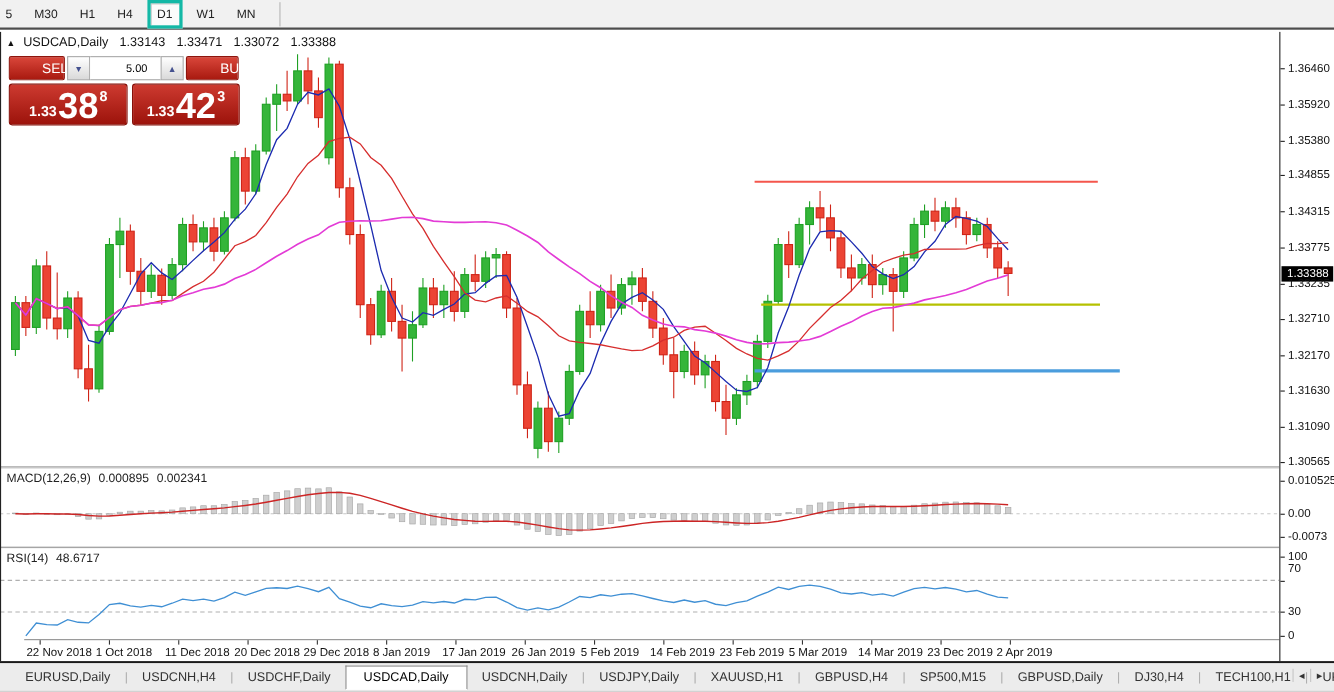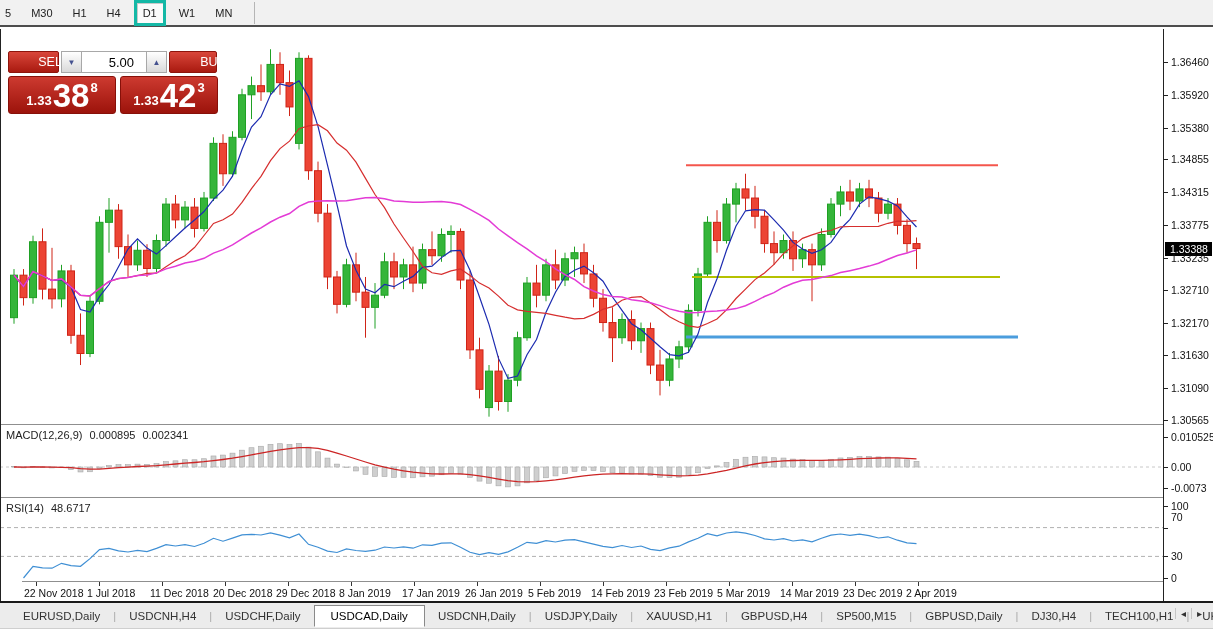--- a/index.html
+++ b/index.html
@@ -36,21 +36,21 @@
   .btn-red{background:linear-gradient(#d9463a,#a91a10);border:1px solid #8e140c;color:#fff;
            font-size:12.5px;display:flex;align-items:center;justify-content:center;border-radius:2px;box-sizing:border-box;padding-left:40px;}
   #sell-btn{width:51px;}
   #buy-btn{width:48px;}
   .spin-btn{width:21px;background:linear-gradient(#ffffff,#d9d9d9);border:1px solid #a8a8a8;
             display:flex;align-items:center;justify-content:center;font-size:8px;color:#44518f;box-sizing:border-box;}
   #vol-down{margin-left:2px;}
   #vol-up{margin-right:2px;}
   #vol-down::before{content:"▼";}
   #vol-up::before{content:"▲";}
-  #vol-input{width:64px;border:1px solid #a8a8a8;border-left:none;border-right:none;font-size:13px;
+  #vol-input{width:64px;border:1px solid #a8a8a8;border-left:none;border-right:none;font-size:10px;
              text-align:right;padding:0 12px 0 0;font-family:"Liberation Sans",sans-serif;box-sizing:border-box;}
   #price-boxes{display:flex;margin-top:3px;}
   .price-box{background:linear-gradient(#cd3a30,#9c130b);border:1px solid #871009;border-radius:3px;
              color:#fff;height:38px;display:flex;align-items:flex-end;justify-content:center;box-sizing:border-box;}
   #sell-box{width:108px;margin-right:4px;}
   #buy-box{width:98px;}
   .px-small{font-size:13px;font-weight:bold;margin-bottom:5px;}
   .px-big{font-size:33px;font-weight:bold;line-height:34px;margin:0 1px;}
   .px-sup{font-size:13px;font-weight:bold;align-self:flex-start;margin-top:3px;}
 
@@ -407,21 +407,21 @@
   <div class="pane-sep" style="top:468px"></div>
   <svg id="rsi-svg" width="1163" height="82">
       <line x1="0" y1="28.6" x2="1163" y2="28.6" stroke="#b0b0b0" stroke-width="1" stroke-dasharray="4,3"></line>
       <line x1="0" y1="57.400000000000006" x2="1163" y2="57.400000000000006" stroke="#b0b0b0" stroke-width="1" stroke-dasharray="4,3"></line>
       <polyline points="23.5,79.0 33.0,67.4 42.5,68.9 52.0,69.2 61.5,64.3 71.0,66.7 80.5,67.3 90.0,59.6 99.5,50.6 109.0,49.4 118.5,51.8 128.0,53.0 137.5,51.3 147.0,52.6 156.5,49.4 166.0,45.6 175.5,47.0 185.0,45.6 194.5,47.5 204.0,44.3 213.5,39.3 223.0,42.2 232.5,39.1 242.0,35.9 251.5,35.3 261.0,36.0 270.5,33.9 280.0,36.1 289.5,38.9 299.0,35.0 308.5,45.3 318.0,48.3 327.5,52.1 337.0,53.5 346.5,49.9 356.0,51.5 365.5,52.4 375.0,51.2 384.5,48.0 394.0,49.0 403.5,47.8 413.0,49.2 422.5,45.8 432.0,46.3 441.5,44.1 451.0,43.8 460.5,48.3 470.0,53.3 479.5,55.7 489.0,53.6 498.5,55.4 508.0,52.9 517.5,48.3 527.0,43.3 536.5,44.3 546.0,41.7 555.5,43.0 565.0,41.2 574.5,40.6 584.0,42.8 593.5,45.1 603.0,47.3 612.5,48.7 622.0,46.5 631.5,48.5 641.0,47.0 650.5,50.3 660.0,51.6 669.5,48.8 679.0,47.2 688.5,42.9 698.0,39.2 707.5,34.7 717.0,36.9 726.5,34.0 736.0,32.9 745.5,34.1 755.0,36.5 764.5,39.9 774.0,41.0 783.5,39.7 793.0,42.0 802.5,40.9 812.0,42.9 821.5,39.3 831.0,36.1 840.5,35.0 850.0,36.3 859.5,35.1 869.0,36.6 878.5,39.0 888.0,37.8 897.5,41.2 907.0,43.9 916.5,44.6" fill="none" stroke="#3f8fd4" stroke-width="1.2"></polyline>
     </svg>
   <div id="date-axis">
       <div class="date-tick" style="left: 14px;"></div>
       <span class="date-label" style="left: 2px;">22 Nov 2018</span>
       <div class="date-tick" style="left: 77px;"></div>
-      <span class="date-label" style="left: 65px;">1 Jul 2018</span>
+      <span class="date-label" style="left: 65px;">1 Oct 2018</span>
       <div class="date-tick" style="left: 140px;"></div>
       <span class="date-label" style="left: 128px;">11 Dec 2018</span>
       <div class="date-tick" style="left: 203px;"></div>
       <span class="date-label" style="left: 191px;">20 Dec 2018</span>
       <div class="date-tick" style="left: 266px;"></div>
       <span class="date-label" style="left: 254px;">29 Dec 2018</span>
       <div class="date-tick" style="left: 329px;"></div>
       <span class="date-label" style="left: 317px;">8 Jan 2019</span>
       <div class="date-tick" style="left: 392px;"></div>
       <span class="date-label" style="left: 380px;">17 Jan 2019</span>
@@ -437,20 +437,28 @@
       <span class="date-label" style="left: 695px;">5 Mar 2019</span>
       <div class="date-tick" style="left: 770px;"></div>
       <span class="date-label" style="left: 758px;">14 Mar 2019</span>
       <div class="date-tick" style="left: 833px;"></div>
       <span class="date-label" style="left: 821px;">23 Dec 2019</span>
       <div class="date-tick" style="left: 896px;"></div>
       <span class="date-label" style="left: 884px;">2 Apr 2019</span>
     </div>
   <div id="chart-left-border"></div>
 
+  <div id="chart-title">
+    <span id="collapse-tri"></span>
+    <span>USDCAD,Daily</span>
+    <span class="tval">1.33143</span>
+    <span class="tval">1.33471</span>
+    <span class="tval">1.33072</span>
+    <span class="tval">1.33388</span>
+  </div>
 
   <div id="trade-panel">
     <div id="trade-row">
       <div id="sell-btn" class="btn-red">SELL</div>
       <div id="vol-down" class="spin-btn"></div>
       <input id="vol-input" value="5.00" style="">
       <div id="vol-up" class="spin-btn"></div>
       <div id="buy-btn" class="btn-red">BUY</div>
     </div>
     <div id="price-boxes">

